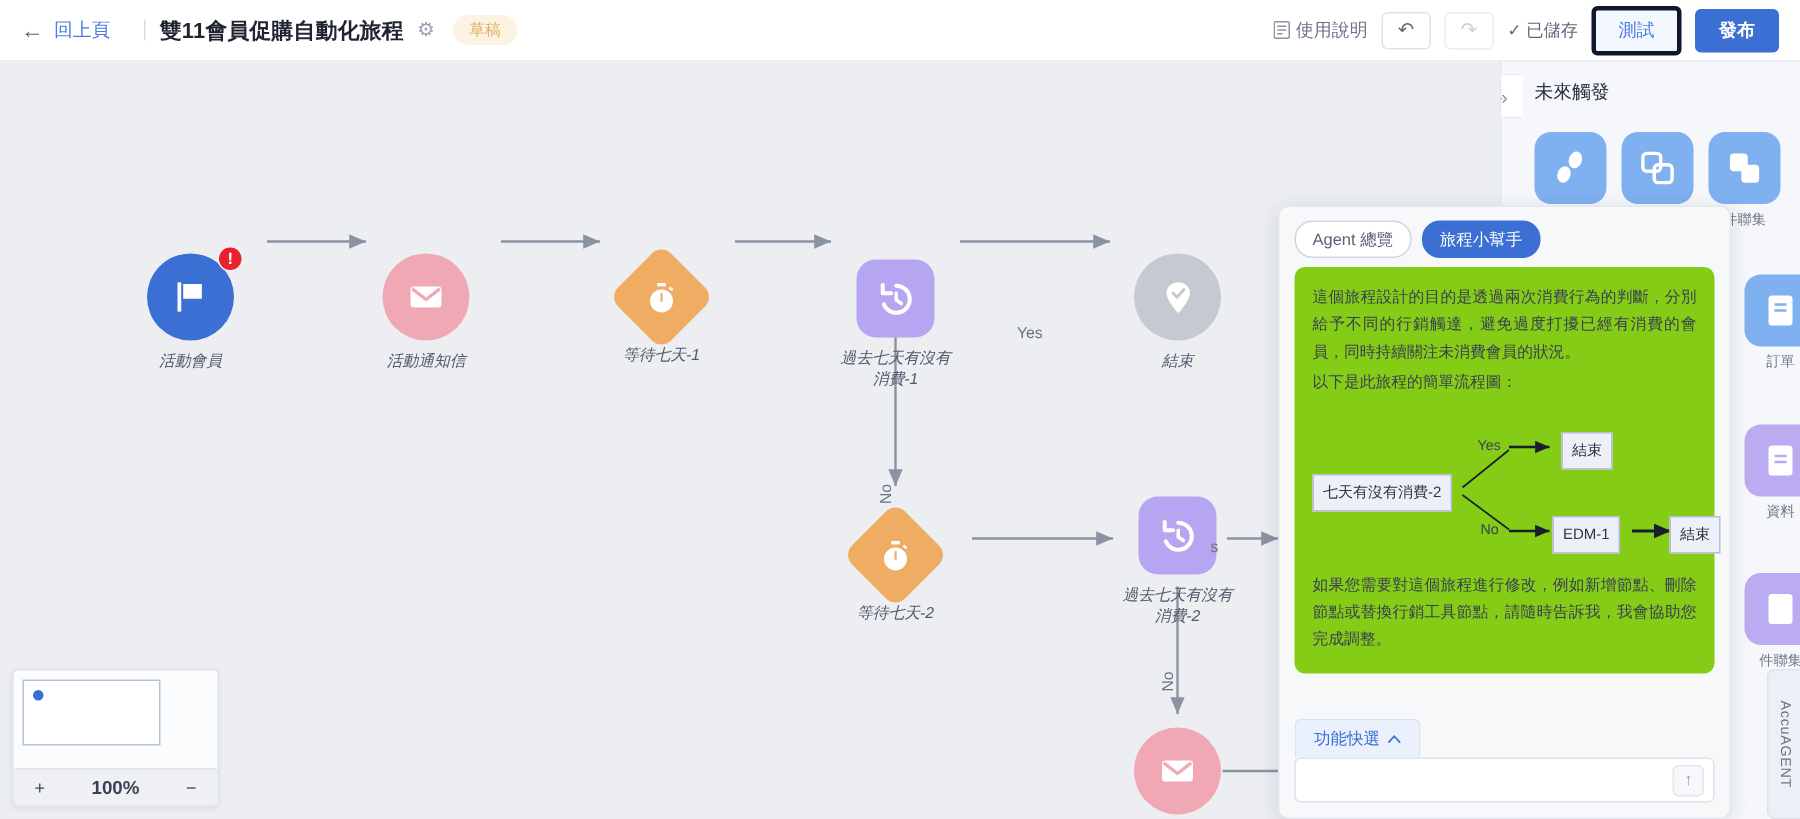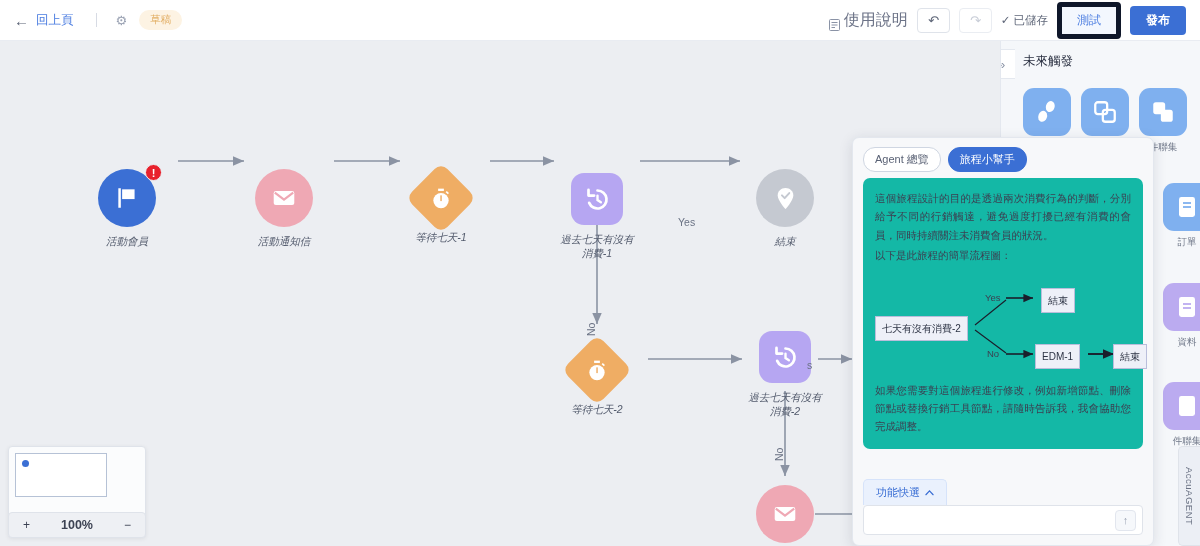--- a/index.html
+++ b/index.html
@@ -20,30 +20,30 @@
   .back-link { font-size: 12.5px; color: #4a7ce0; margin-right: 22px; }
   .divider-v { width: 1px; height: 14px; background: #d7dbe4; margin-right: 10px; }
   .doc-title { font-size: 14.5px; font-weight: bold; color: #1f2430; letter-spacing: .2px; }
   .gear-ico { margin-left: 9px; color: #9aa2b3; font-size: 13px; }
   .draft-badge {
     margin-left: 12px; background: #fdf3e3; color: #e2ae63;
     font-size: 10.5px; padding: 3px 11px; border-radius: 11px;
     filter: blur(.5px);
   }
   .top-right { margin-left: auto; display: flex; align-items: center; gap: 9px; }
-  .help-link { font-size: 16px; color: #6d7488; display: flex; align-items: flex-end; gap: 4px; }
+  .help-link { font-size: 12px; color: #6d7488; display: flex; align-items: center; gap: 4px; }
   .icon-btn {
     width: 33px; height: 25px; border: 1px solid #dfe3ea; border-radius: 4px;
     background: #fff; display: flex; align-items: center; justify-content: center;
     font-size: 13px; color: #5f6779;
   }
   .icon-btn.disabled { color: #c9ced8; border-color: #eaedf2; }
   .saved-txt { font-size: 11.5px; color: #5f6779; display: flex; align-items: center; gap: 3px; }
   .btn-test {
-    font-size: 12px; color: #4a7ce0; background: #f3f7fe; border: 5px solid #0f172a;
+    font-size: 12px; color: #4a7ce0; background: #f3f7fe; border: 3px solid #0f172a;
     border-radius: 4px; padding: 5px 15px;
   }
   .btn-pub {
     font-size: 12px; color: #fff; background: #3b6fd4; border: none;
     border-radius: 4px; padding: 6px 16px; font-weight: bold;
   }
 
   
   .canvas {
     position: absolute; left: 0; top: 41px; width: 1200px; height: 505px;
@@ -144,21 +144,21 @@
     display: flex; flex-direction: column; overflow: hidden;
   }
   .chat-tabs { display: flex; gap: 7px; padding: 9px 10px 6px 10px; }
   .ctab {
     font-size: 11px; padding: 4px 11px; border-radius: 12px;
     border: 1px solid #cfd6e2; color: #5a6275; background: #fff;
   }
   .ctab.active { background: #3b6fd4; border-color: #3b6fd4; color: #fff; }
   .chat-body { flex: 1; overflow: hidden; padding: 0 10px; position: relative; }
   .bubble {
-    background: #14b8a6; border-radius: 7px; padding: 11px 12px;
+    background: #84cc16; border-radius: 7px; padding: 11px 12px;
     font-size: 10.5px; color: #3b4152; line-height: 1.75; text-align: justify;
   }
   .bubble p { margin-bottom: 2px; }
   .mini-flow { position: relative; height: 92px; margin: 13px 0 11px 0; }
   .mf-box {
     position: absolute; background: #eef0f8; border: 1px solid #b9bedb;
     font-size: 10px; color: #2d3344; padding: 3px 6px; white-space: nowrap;
   }
   .mf-lbl { position: absolute; font-size: 9.5px; color: #3b4152; }
   .chat-foot { padding: 0 10px 10px 10px; }
@@ -182,20 +182,21 @@
 </style>
 </head>
 <body>
 
 <div id="app">
 
   <div class="topbar">
     <span class="back-arrow">←</span>
     <span class="back-link">回上頁</span>
     <span class="divider-v"></span>
+    <span class="doc-title">雙11會員促購自動化旅程</span>
     <span class="gear-ico">⚙</span>
     <span class="draft-badge">草稿</span>
 
     <div class="top-right">
       <span class="help-link">
         <svg width="11" height="12" viewBox="0 0 11 12">
           <rect x="0.5" y="0.5" width="10" height="11" rx="1" fill="none" stroke="#8a93a6"></rect>
           <line x1="2.5" y1="3.5" x2="8.5" y2="3.5" stroke="#8a93a6"></line>
           <line x1="2.5" y1="6" x2="8.5" y2="6" stroke="#8a93a6"></line>
           <line x1="2.5" y1="8.5" x2="6" y2="8.5" stroke="#8a93a6"></line>

